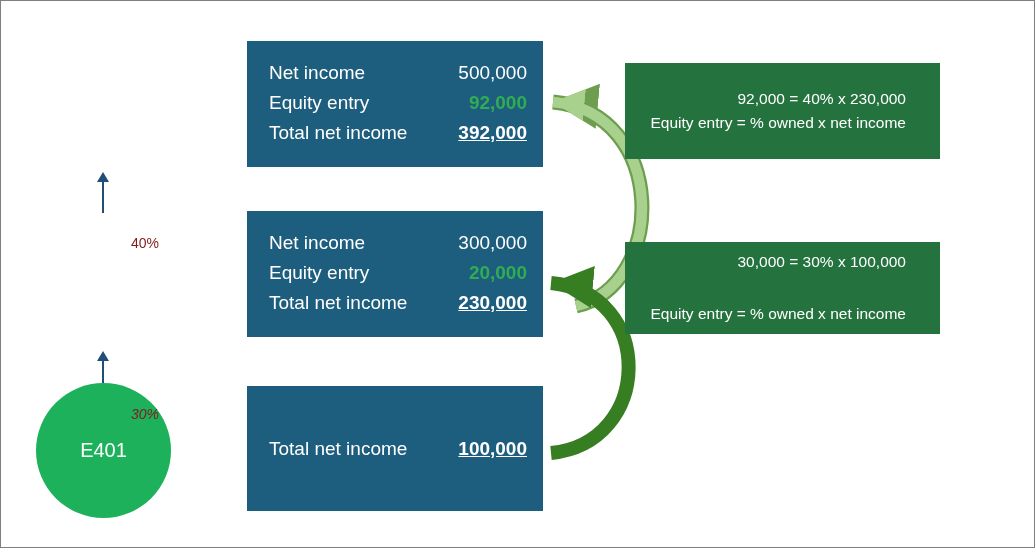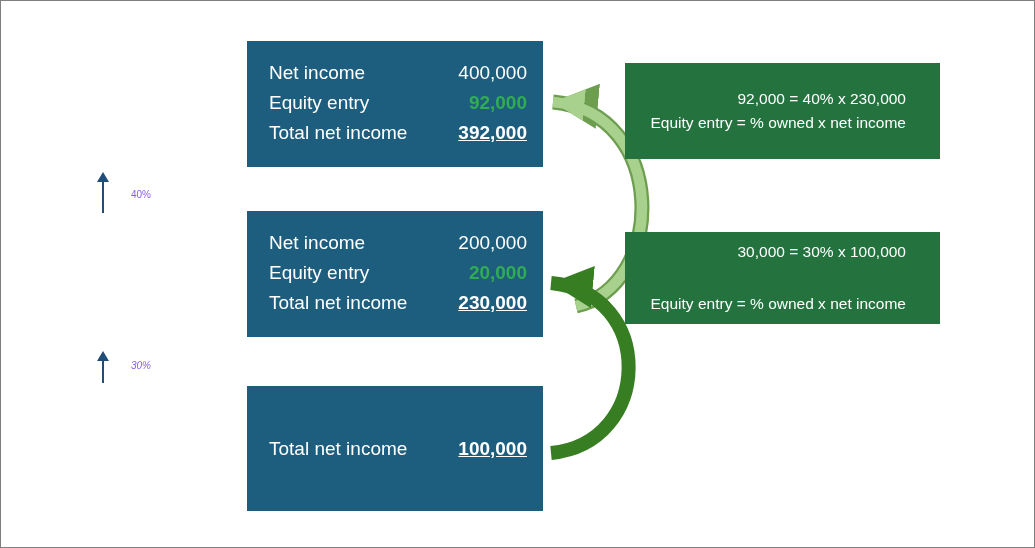--- a/index.html
+++ b/index.html
@@ -40,21 +40,21 @@
   .own-line { position:absolute; left:101px; width:2px; background:var(--ownership-arrow); }
   #own-line-1 { top:180px; height:32px; }
   #own-line-2 { top:360px; height:22px; }
   .own-head {
     position:absolute; left:96px; width:0; height:0;
     border-left:6px solid transparent; border-right:6px solid transparent;
     border-bottom:10px solid var(--ownership-arrow);
   }
   #own-head-1 { top:171px; }
   #own-head-2 { top:350px; }
-  .pct { position:absolute; font-size:10px; color:#8b5cf6; }
+  .pct { position:absolute; font-size:14px; color:#7f1d1d;margin-top:46px; }
   #pct-1 { left:130px; top:188px; }
   #pct-2 { left:130px; top:359px;font-style:italic; }
 
   .blue-box {
     position:absolute; left:246px; width:296px;
     background:var(--blue-box); color:var(--text-light);
     padding:17px 16px 17px 22px; font-size:19px;
   }
   #income-box-1 { top:40px;  height:126px; }
   #income-box-2 { top:210px; height:126px; }
@@ -65,21 +65,21 @@
   .val-bold  { font-weight:bold;text-decoration:underline; }
 
   .green-box {
     position:absolute; left:624px; width:315px;
     background:var(--green-box); color:var(--text-light);
     display:flex; flex-direction:column; justify-content:center;
     text-align:right; padding:0 34px 0 18px;
     font-size:15.5px; line-height:24px;
   }
   #note-1 { top:62px;  height:96px; }
-  #note-2 { top:231px; height:92px;gap:28px; }
+  #note-2 { top:241px; height:92px;gap:28px; }
 </style>
 </head>
 <body>
 
 <div class="canvas">
 
   <svg class="flows" viewBox="0 0 1035 548">
     <defs>
       <marker id="mh-light-outline" viewBox="0 0 10 10" refX="10" refY="5" markerWidth="3" markerHeight="3" orient="auto" markerUnits="strokeWidth">
         <path class="mh-light-outline" d="M0,0 L10,5 L0,10 z"></path>
@@ -93,48 +93,51 @@
     </defs>
     <g>
       <path class="arrow-light-outline" d="M 575 305 C 665 285, 668 112, 552 101" marker-end="url(#mh-light-outline)"></path>
       <path class="arrow-light" d="M 575 305 C 665 285, 668 112, 552 101" marker-end="url(#mh-light)"></path>
     </g>
     <g>
       <path class="arrow-dark" d="M 550 452 C 652 442, 655 292, 550 282" marker-end="url(#mh-dark)"></path>
     </g>
   </svg>
 
+  <div class="circle" id="e401">
+    <span>E401</span>
+  </div>
 
   <div class="own-head" id="own-head-1"></div>
   <div class="own-line" id="own-line-1"></div>
   <span class="pct" id="pct-1">40%</span>
 
   <div class="own-head" id="own-head-2"></div>
   <div class="own-line" id="own-line-2"></div>
   <span class="pct" id="pct-2">30%</span>
 
   <div class="blue-box" id="income-box-1">
     <div class="row">
       <span>Net income</span>
-      <span>400,000</span>
+      <span>500,000</span>
     </div>
     <div class="row">
       <span>Equity entry</span>
       <span class="val-green">92,000</span>
     </div>
     <div class="row">
       <span>Total net income</span>
       <span class="val-bold">392,000</span>
     </div>
   </div>
 
   <div class="blue-box" id="income-box-2">
     <div class="row">
       <span>Net income</span>
-      <span>200,000</span>
+      <span>300,000</span>
     </div>
     <div class="row">
       <span>Equity entry</span>
       <span class="val-green">20,000</span>
     </div>
     <div class="row">
       <span>Total net income</span>
       <span class="val-bold">230,000</span>
     </div>
   </div>

